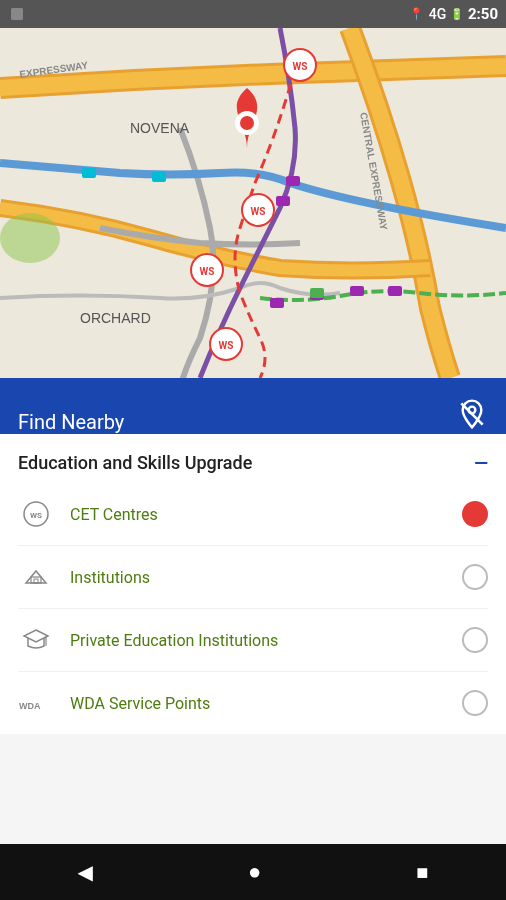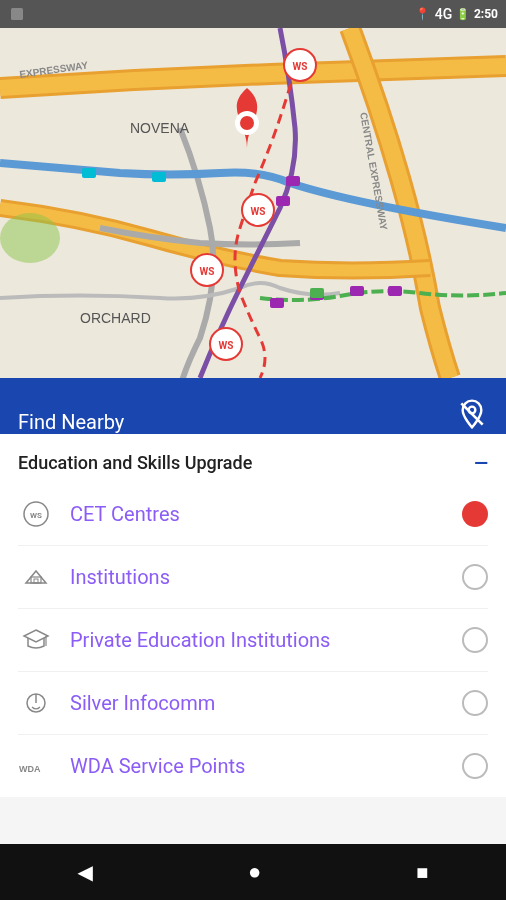--- a/index.html
+++ b/index.html
@@ -111,22 +111,22 @@
       height: 36px;
       display: flex;
       align-items: center;
       justify-content: center;
       margin-right: 16px;
       flex-shrink: 0;
     }
 
     .list-label {
       flex: 1;
-      font-size: 20px;
-      color: #8b5cf6;
+      font-size: 16px;
+      color: #4d7c0f;
     }
 
     .radio-circle {
       width: 26px;
       height: 26px;
       border-radius: 50%;
       border: 2px solid #bbb;
       display: flex;
       align-items: center;
       justify-content: center;
@@ -164,21 +164,21 @@
 <div class="status-bar">
   <div class="status-bar-left">
     <svg width="18" height="18" viewBox="0 0 24 24" fill="white">
       <rect x="4" y="4" width="16" height="16" rx="2" fill="#888"></rect>
     </svg>
   </div>
   <div class="status-bar-right">
     <span style="font-size:12px;">📍</span>
     <span style="font-size:14px; color:white;">4G</span>
     <span style="font-size:11px;">🔋</span>
-    <span style="color:white; font-size:12px; font-weight:bold;">2:50</span>
+    <span style="color:white; font-size:15px; font-weight:bold;">2:50</span>
   </div>
 </div>
 
 <div class="map-area">
   <svg class="map-svg" viewBox="0 0 506 350" xmlns="http://www.w3.org/2000/svg">
 
     <rect width="506" height="350" fill="#ede8dc"></rect>
 
     <path d="M 0,60 Q 150,50 300,45 Q 400,42 506,38" stroke="#e8a030" stroke-width="22" fill="none"></path>
     <path d="M 0,60 Q 150,50 300,45 Q 400,42 506,38" stroke="#f5bc45" stroke-width="16" fill="none"></path>
@@ -290,31 +290,20 @@
         <svg width="28" height="28" viewBox="0 0 28 28" fill="none" xmlns="http://www.w3.org/2000/svg">
           <path d="M14 4 L26 10 L14 16 L2 10 Z" stroke="#888" stroke-width="1.5" fill="none"></path>
           <path d="M6 12 L6 20 Q14 24 22 20 L22 12" stroke="#888" stroke-width="1.5" fill="none"></path>
           <line x1="24" y1="10" x2="24" y2="20" stroke="#888" stroke-width="1.2"></line>
         </svg>
       </div>
       <span class="list-label">Private Education Institutions</span>
       <div class="radio-circle"></div>
     </div>
 
-    <div class="list-item">
-      <div class="list-icon">
-        <svg width="28" height="28" viewBox="0 0 28 28" fill="none" xmlns="http://www.w3.org/2000/svg">
-          <circle cx="14" cy="14" r="9" stroke="#888" stroke-width="1.5" fill="none"></circle>
-          <line x1="14" y1="5" x2="14" y2="14" stroke="#888" stroke-width="1.5"></line>
-          <path d="M10 18 Q14 22 18 18" stroke="#888" stroke-width="1.2" fill="none"></path>
-        </svg>
-      </div>
-      <span class="list-label">Silver Infocomm</span>
-      <div class="radio-circle"></div>
-    </div>
 
     <div class="list-item" style="border-bottom:none;">
       <div class="list-icon">
         <svg width="34" height="28" viewBox="0 0 34 28" fill="none" xmlns="http://www.w3.org/2000/svg">
           <text x="0" y="20" font-size="9" font-weight="bold" fill="#888" font-family="Arial">WDA</text>
         </svg>
       </div>
       <span class="list-label">WDA Service Points</span>
       <div class="radio-circle"></div>
     </div>

